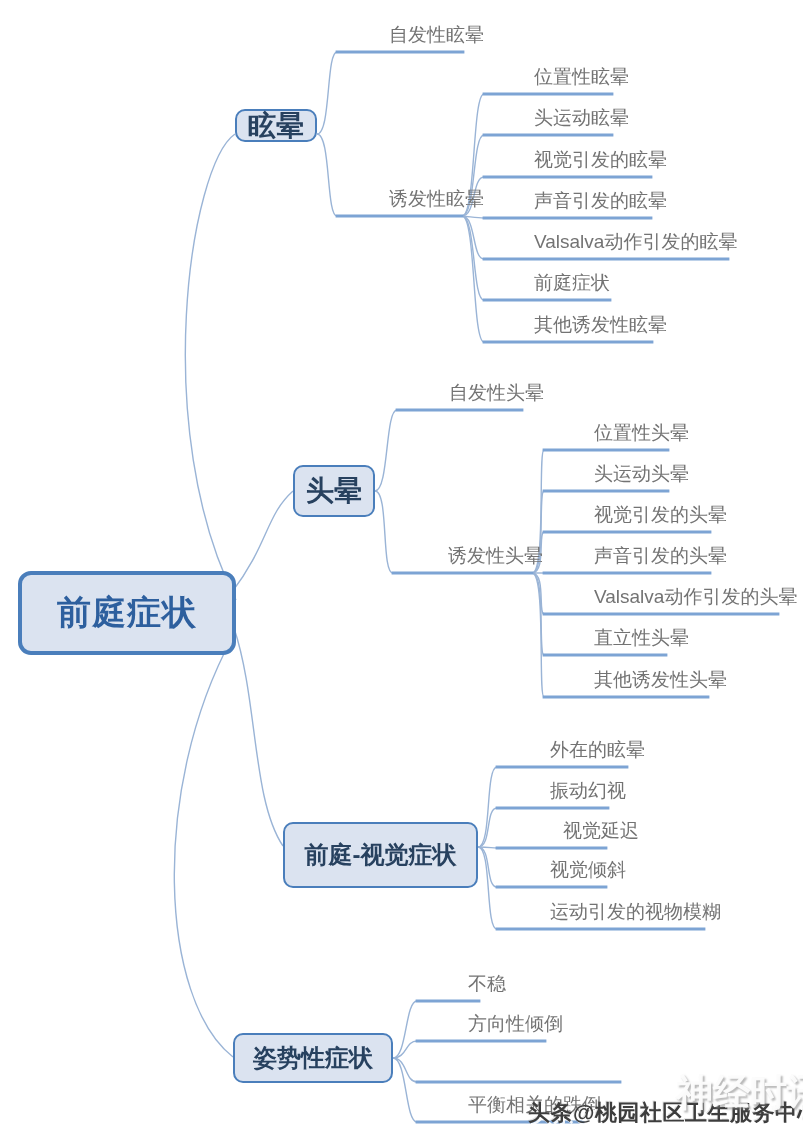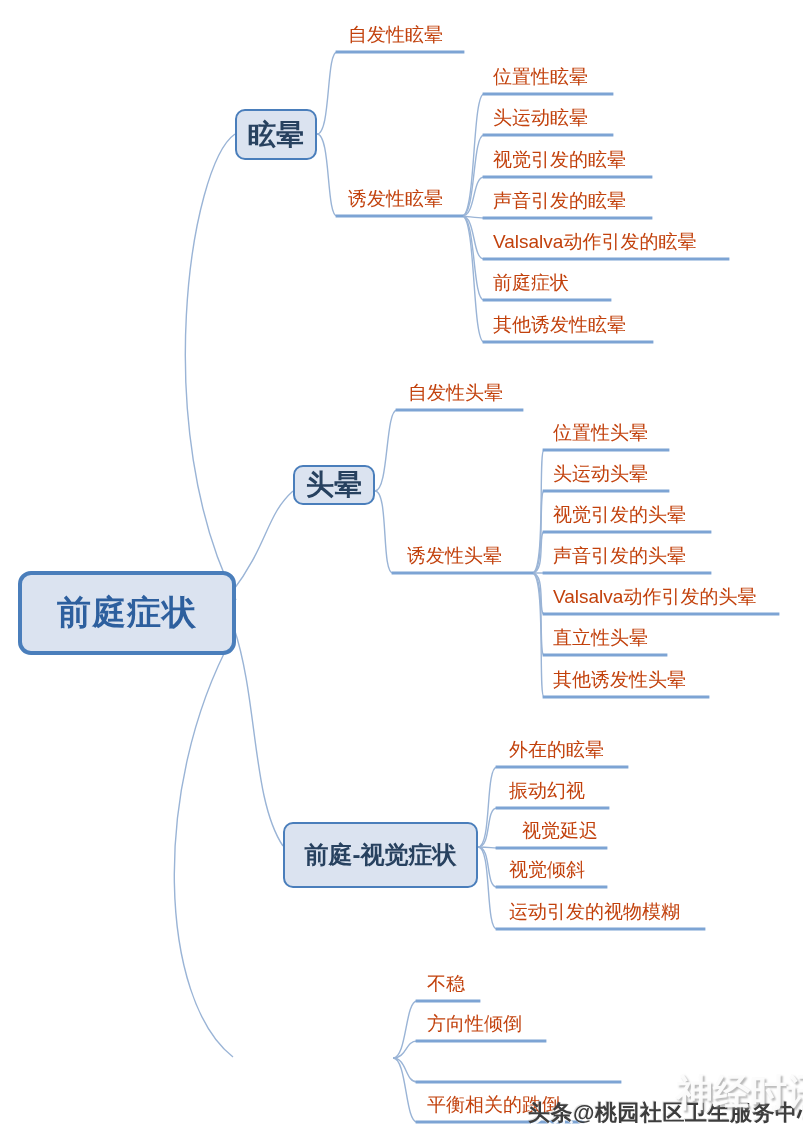--- a/index.html
+++ b/index.html
@@ -15,21 +15,21 @@
     color:#27415f;font-weight:bold;white-space:nowrap;
   }
   .box.root{
     border-width:4.5px;border-radius:13px;
     color:#2d5f9e;font-size:34px;letter-spacing:1px;
   }
   .box.big{font-size:28px;}
   .box.mid{font-size:24px;}
   .lbl{
     position:absolute;z-index:2;height:26px;line-height:26px;
-    font-size:19px;color:#c2410c;white-space:nowrap;
+    font-size:19px;color:#737373;white-space:nowrap;margin-left:41px;
   }
   .wm1{
     position:absolute;z-index:4;white-space:nowrap;
     font-size:22px;font-weight:bold;letter-spacing:.5px;color:#3d3d3d;
     text-shadow:2px 2px 0 rgba(255,255,255,.9), -1px -1px 0 rgba(0,0,0,.12);
   }
   .wm2{
     position:absolute;z-index:5;white-space:nowrap;
     font-size:37px;font-weight:bold;color:rgba(252,252,252,.96);
     text-shadow:2px 2px 2px rgba(125,125,125,.55), -1px -1px 0 rgba(255,255,255,.9);
@@ -90,28 +90,31 @@
       M544 450 H668 M544 491 H668  M544 532 H710  M544 573 H710
       M544 614 H778 M544 655 H666  M544 697 H708
       M497 767 H627 M497 808 H608  M497 848 H606  M497 887 H606  M497 929 H704
       M417 1001 H479 M417 1041 H545 M417 1082 H620 M417 1122 H583"></path>
   </svg>
 
   <div class="box root" style="left:18px;top:571px;width:218px;height:84px;">
     <span>前庭症状</span>
   </div>
 
-  <div class="box big" style="left:235px;top:109px;width:82px;height:51px;">
+  <div class="box big" style="left:235px;top:109px;width:82px;height:33px;">
     <span>眩晕</span>
   </div>
-  <div class="box big" style="left:293px;top:465px;width:82px;height:40px;">
+  <div class="box big" style="left:293px;top:465px;width:82px;height:52px;">
     <span>头晕</span>
   </div>
   <div class="box mid" style="left:283px;top:822px;width:195px;height:66px;">
     <span>前庭-视觉症状</span>
+  </div>
+  <div class="box mid" style="left:233px;top:1033px;width:160px;height:50px;">
+    <span>姿势性症状</span>
   </div>
 
   <div class="lbl" style="left:348px;top:22px;">自发性眩晕</div>
   <div class="lbl" style="left:348px;top:186px;">诱发性眩晕</div>
   <div class="lbl" style="left:493px;top:64px;">位置性眩晕</div>
   <div class="lbl" style="left:493px;top:105px;">头运动眩晕</div>
   <div class="lbl" style="left:493px;top:147px;">视觉引发的眩晕</div>
   <div class="lbl" style="left:493px;top:188px;">声音引发的眩晕</div>
   <div class="lbl" style="left:493px;top:229px;">Valsalva动作引发的眩晕</div>
   <div class="lbl" style="left:493px;top:270px;">前庭症状</div>

